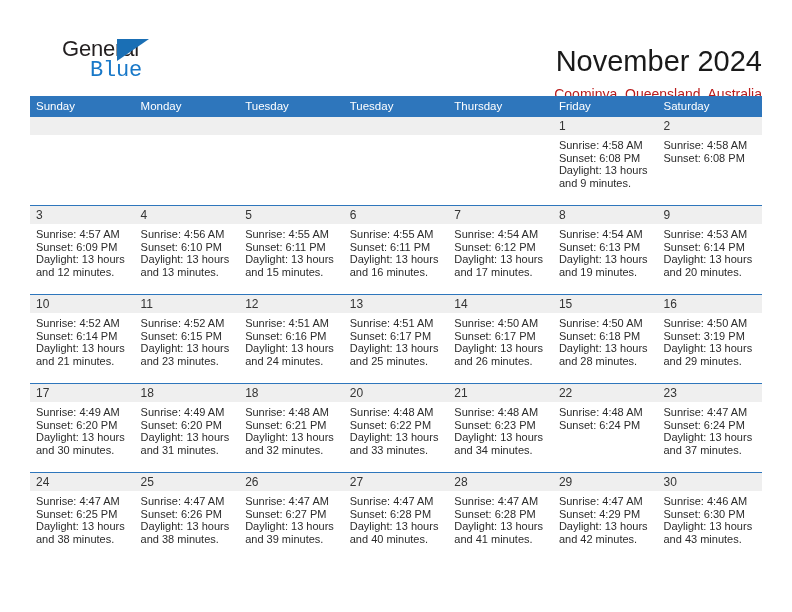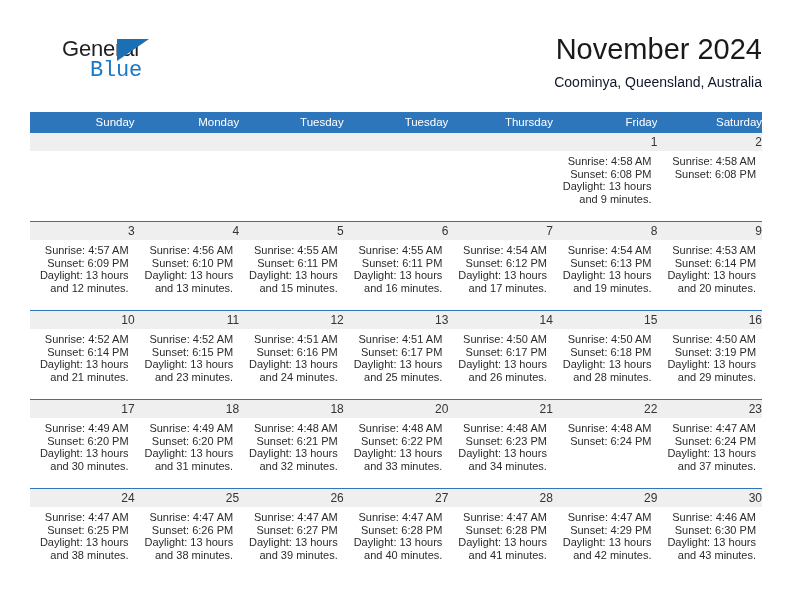--- a/index.html
+++ b/index.html
@@ -61,46 +61,45 @@
     top: 3px;
     width: 0;
     height: 0;
     border-left: 32px solid #1a6fb5;
     border-bottom: 22px solid transparent;
   }
 
   .title-block {
     position: absolute;
     right: 0;
-    top: 4px;
+    top: 16px;
     text-align: right;
   }
   .cal-title {
     font-size: 29px;
     font-weight: normal;
     color: #1a1a1a;
     line-height: 34px;
     white-space: nowrap;
   }
   .cal-subtitle {
     font-size: 14px;
     font-weight: normal;
-    color: #0f172a;
+    color: #b91c1c;
     line-height: 20px;
     margin-top: 6px;
     white-space: nowrap;
   }
 
   
   .calendar {
     position: absolute;
     left: 30px;
-    top: 112px;
+    top: 96px;
     width: 732px;
-    text-align: right;
   }
   .weekday-row {
     display: flex;
     background: #2e76bc;
     height: 21px;
   }
   .weekday {
     flex: 1 1 0;
     color: #ffffff;
     font-size: 11.5px;

